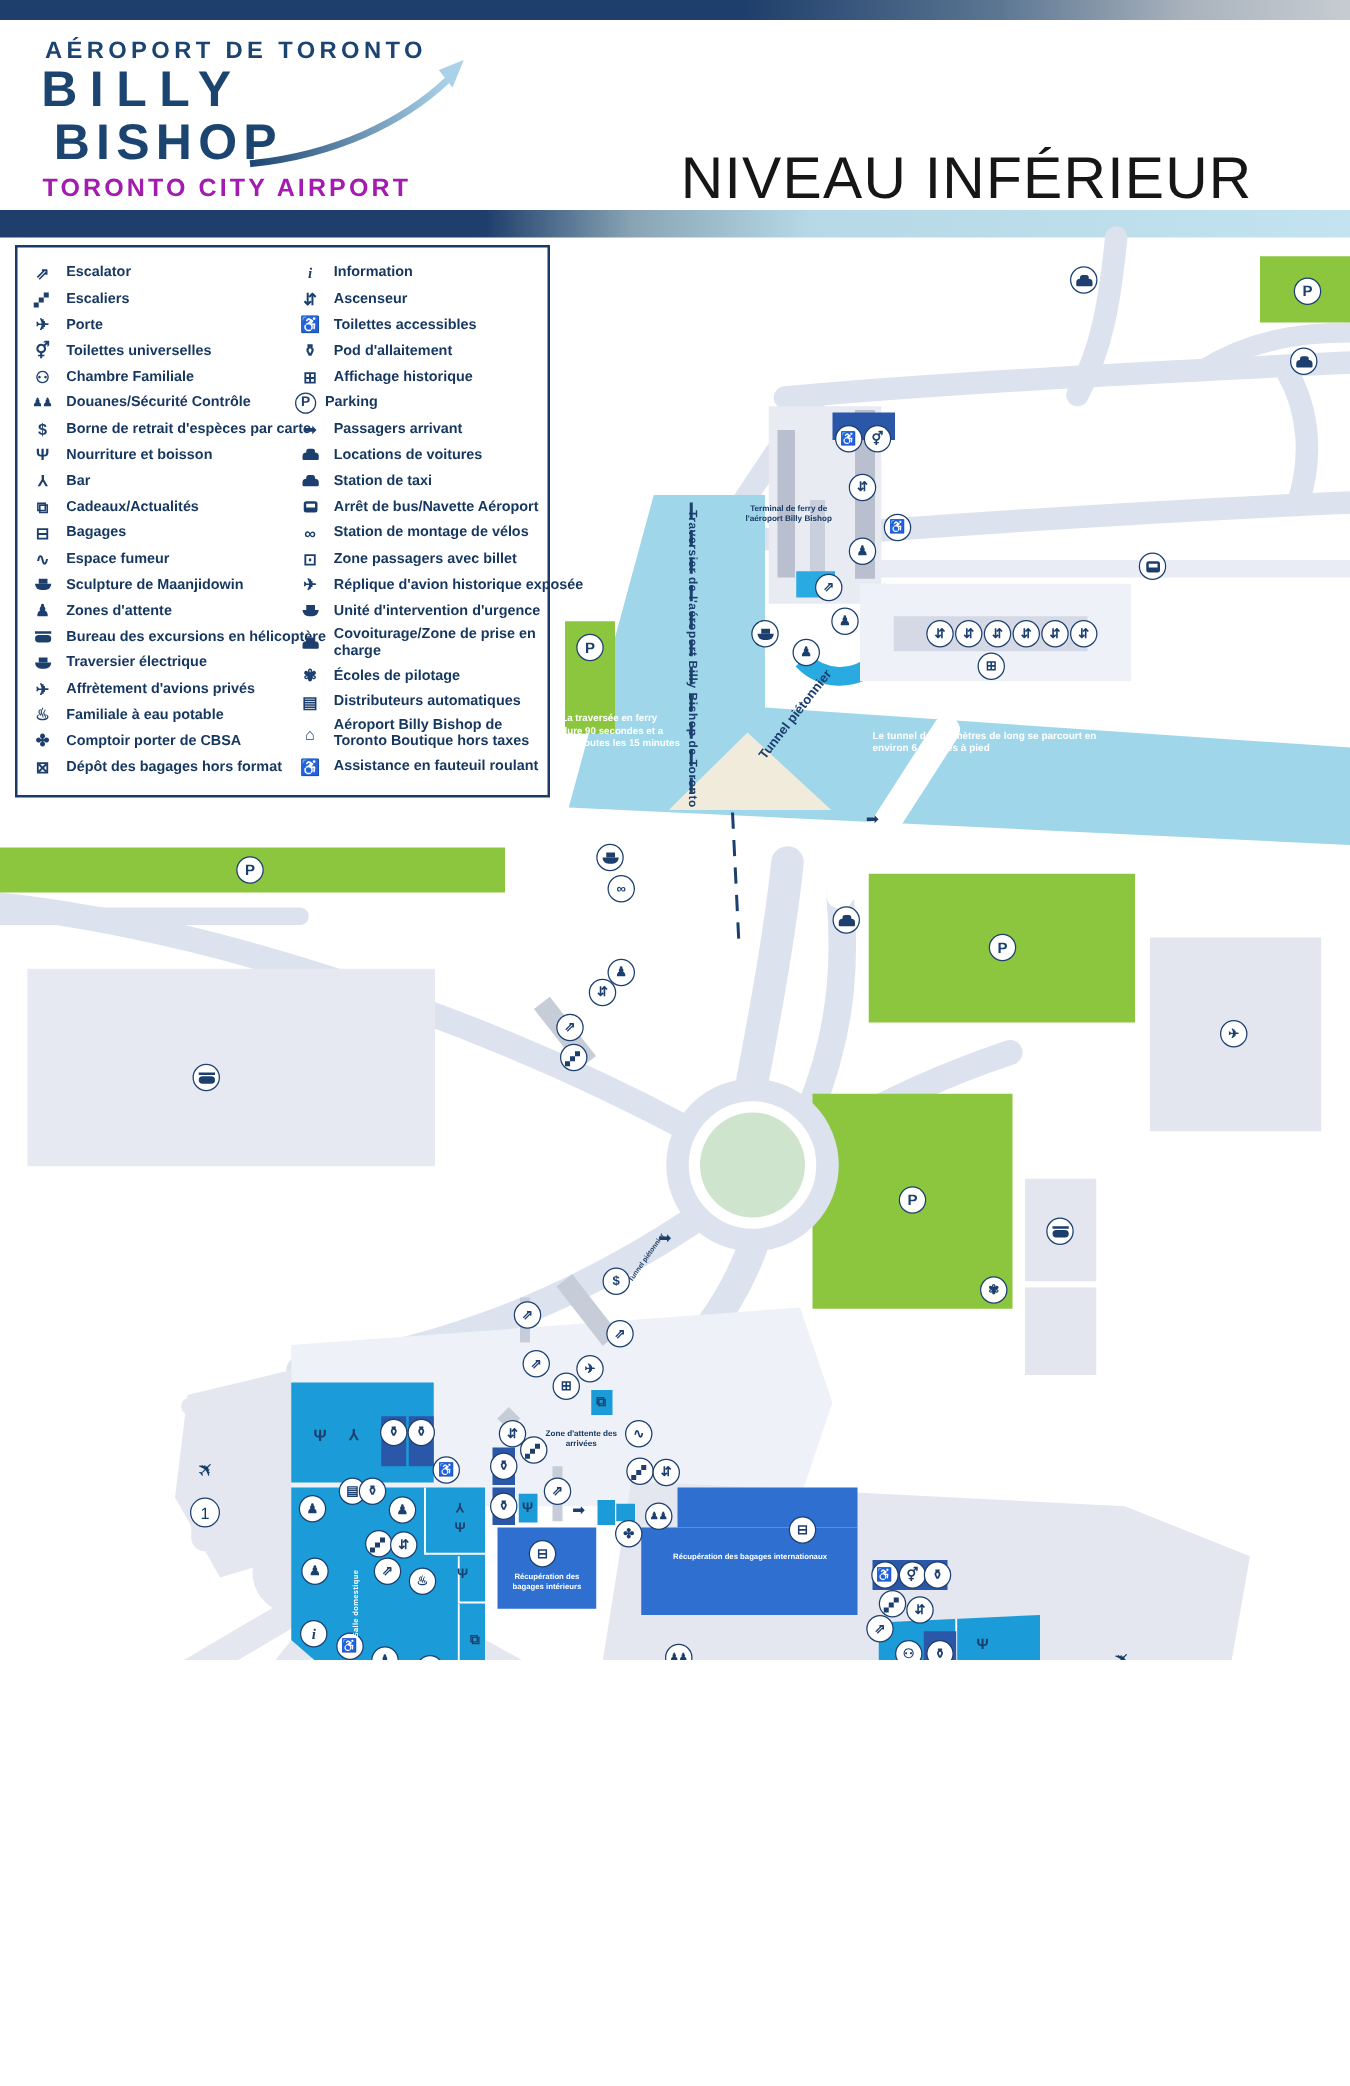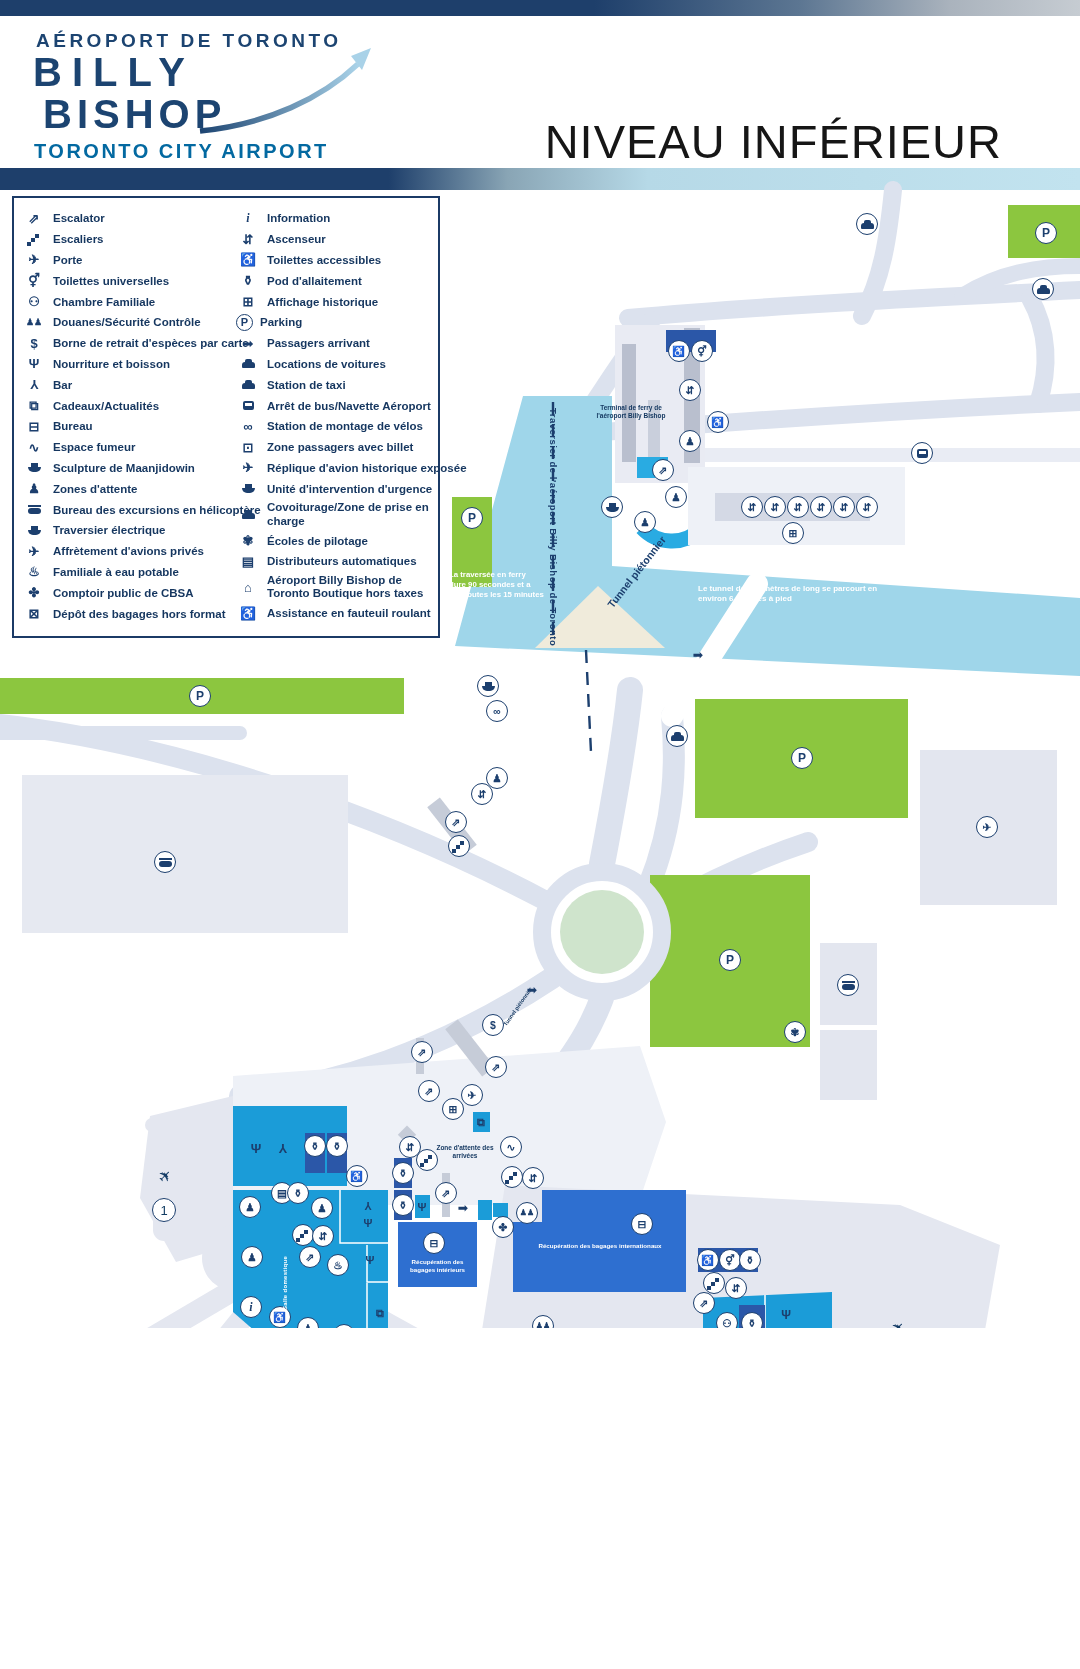--- a/index.html
+++ b/index.html
@@ -5,21 +5,21 @@
   html,body{margin:0;padding:0;background:#fff;}
   .stage{position:relative;width:1080px;height:1328px;background:#fff;overflow:hidden;
          font-family:"Liberation Sans",sans-serif;}
   .bar-top{position:absolute;left:0;top:0;width:1080px;height:16px;
     background:linear-gradient(90deg,#1e3f6b 0%,#1e3f6b 55%,#5c7692 74%,#aab3bd 88%,#c6ccd2 100%);}
   .bar-mid{position:absolute;left:0;top:168px;width:1080px;height:22px;
     background:linear-gradient(90deg,#1e3f6b 0%,#1e3f6b 36%,#89a5b5 47%,#b6d9e7 60%,#c2e3ef 100%);}
   .logo1{position:absolute;left:36px;top:30px;font-size:19px;font-weight:bold;letter-spacing:3.5px;color:#1c4471;}
   .logo2{position:absolute;left:33px;top:50px;font-size:40px;font-weight:bold;letter-spacing:10px;color:#1c4471;}
   .logo3{position:absolute;left:43px;top:92px;font-size:40px;font-weight:bold;letter-spacing:5px;color:#1c4471;}
-  .logo4{position:absolute;left:34px;top:140px;font-size:20px;font-weight:bold;letter-spacing:2.5px;color:#0369a1;}
+  .logo4{position:absolute;left:34px;top:140px;font-size:20px;font-weight:bold;letter-spacing:2.5px;color:#a21caf;}
   .ptitle{position:absolute;right:78px;top:114px;font-size:47px;font-weight:400;color:#161616;letter-spacing:1px;}
   .swoosh{position:absolute;left:0;top:0;}
   
   .legend{position:absolute;left:12px;top:196px;width:428px;height:442px;background:#fff;
           border:2.5px solid #1b3a66;box-sizing:border-box;z-index:5;}
   .lcol{position:absolute;top:10px;}
   .lcol1{left:8px;width:210px;}
   .lcol2{left:222px;width:202px;}
   .lrow{display:flex;align-items:center;height:20.8px;gap:7px;}
   .lrow.dbl{height:31px;}
@@ -236,21 +236,21 @@
             <span class="rot180">Y</span>
           </span>
           <span class="llab">Bar</span>
         </div>
       <div class="lrow">
           <span class="lic">⧉</span>
           <span class="llab">Cadeaux/Actualités</span>
         </div>
       <div class="lrow">
           <span class="lic">⊟</span>
-          <span class="llab">Bureau</span>
+          <span class="llab">Bagages</span>
         </div>
       <div class="lrow">
           <span class="lic">∿</span>
           <span class="llab">Espace fumeur</span>
         </div>
       <div class="lrow">
           <span class="lic">
             <span class="sh-boat"></span>
           </span>
           <span class="llab">Sculpture de Maanjidowin</span>
@@ -274,21 +274,21 @@
       <div class="lrow">
           <span class="lic">✈</span>
           <span class="llab">Affrètement d'avions privés</span>
         </div>
       <div class="lrow">
           <span class="lic">♨</span>
           <span class="llab">Familiale à eau potable</span>
         </div>
       <div class="lrow">
           <span class="lic">✤</span>
-          <span class="llab">Comptoir public de CBSA</span>
+          <span class="llab">Comptoir porter de CBSA</span>
         </div>
       <div class="lrow">
           <span class="lic">⊠</span>
           <span class="llab">Dépôt des bagages hors format</span>
         </div>
     </div>
     <div class="lcol lcol2">
       <div class="lrow">
           <span class="lic iic">i</span>
           <span class="llab">Information</span>

